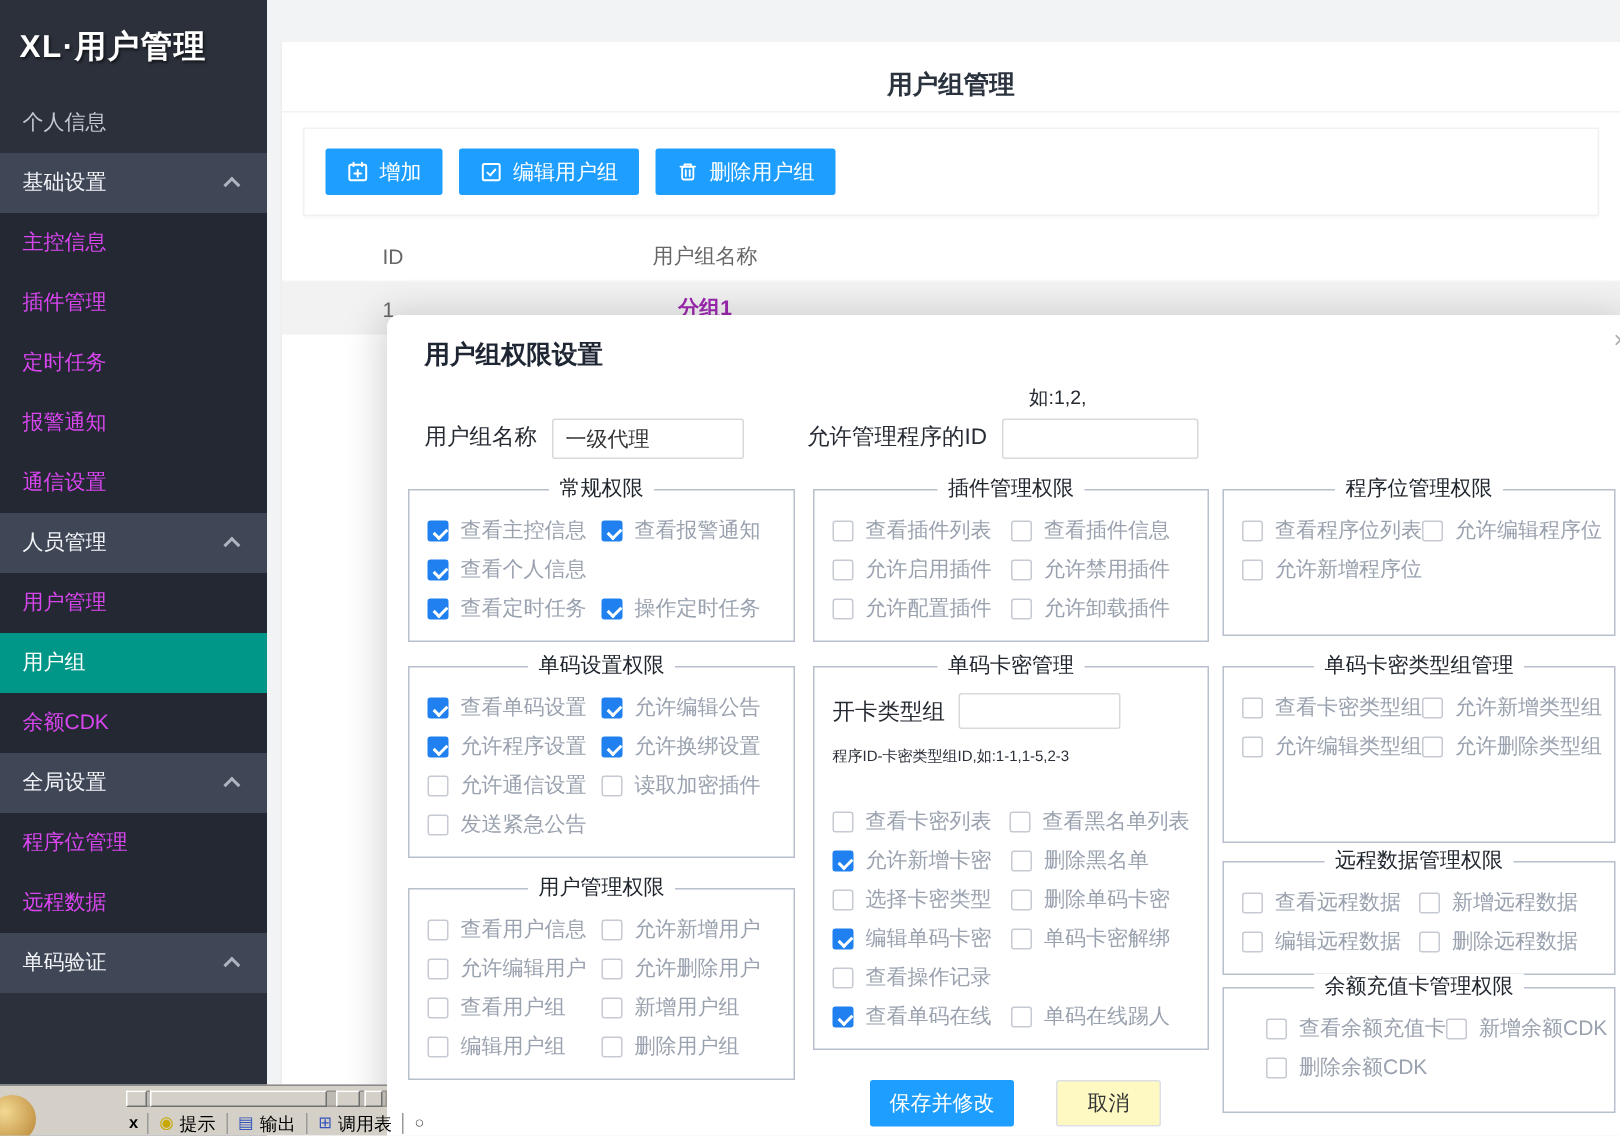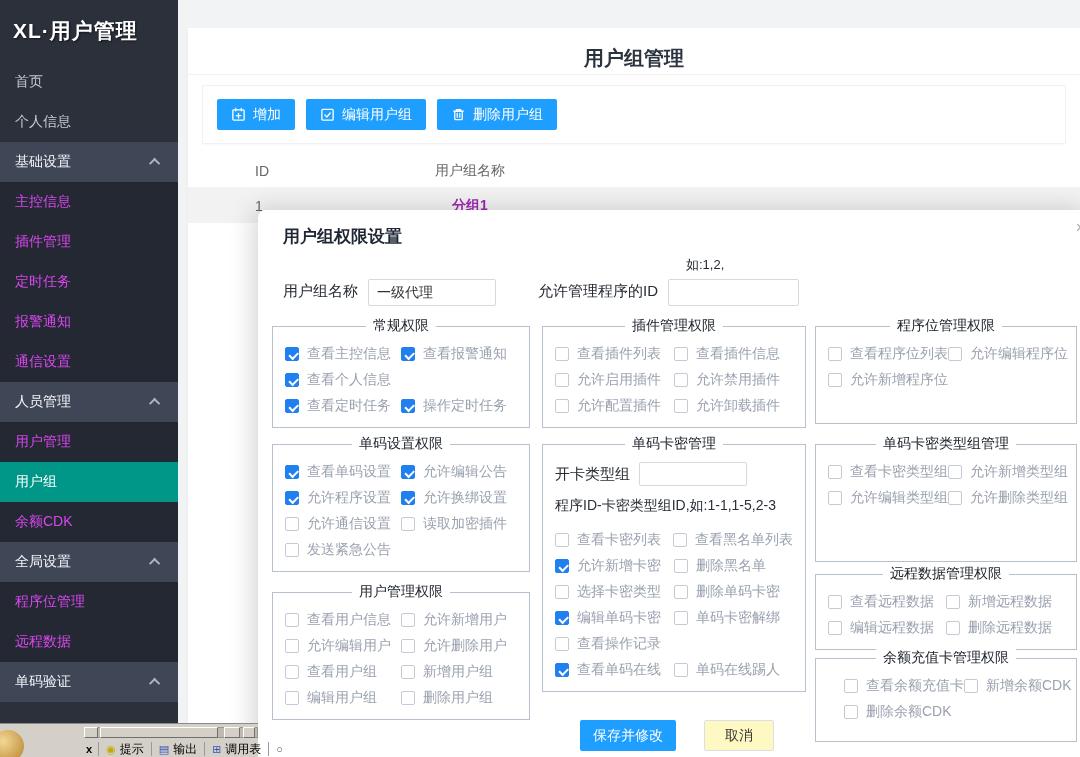--- a/index.html
+++ b/index.html
@@ -12,21 +12,21 @@
   .sb-item { height:40px; display:flex; align-items:center; justify-content:space-between; padding:0 18px 0 15px; font-size:14px; color:#c3c8d1; cursor:pointer; }
   .sb-item.group { background:#3f4656; color:#f2f4f8; }
   .sb-item.sub { background:#232833; color:#d946ef; }
   .sb-item.item { background:transparent; }
   .sb-item.active { background:#009688; color:#fff; }
   .chev { width:8px; height:8px; border-left:2px solid #aeb4bf; border-top:2px solid #aeb4bf; transform:rotate(45deg) translateY(2px); }
 
   
   .main { position:absolute; left:178px; top:0; right:0; bottom:0; background:#f2f3f5; }
   .panel { position:absolute; left:10px; top:28px; right:0; bottom:0; background:#fff; box-shadow:0 1px 3px rgba(0,0,0,.05); }
-  .page-title { text-align:center; font-size:20px; font-weight:bold; color:#2b333f; padding-top:17px; height:47px; border-bottom:1px solid #f2f2f2; }
+  .page-title { text-align:center; font-size:17px; font-weight:bold; color:#2b333f; padding-top:17px; height:47px; border-bottom:1px solid #f2f2f2; }
   .toolbar-card { margin:10px 14px 0 14px; padding:13px 14px; border:1px solid #f1f1f1; box-shadow:0 1px 2px rgba(0,0,0,.03); display:flex; gap:11px; }
   .btn-blue { display:inline-flex; align-items:center; gap:7px; height:31px; padding:0 14px; background:#1E9FFF; color:#fff; font-size:14px; border:none; border-radius:2px; cursor:pointer; }
   .btn-blue svg { display:block; }
   .tbl { margin-top:10px; width:100%; font-size:14px; color:#666; }
   .tbl-head { display:flex; height:34px; align-items:center; border-bottom:1px solid #f5f5f5; }
   .tbl-row { display:flex; height:35px; align-items:center; background:#f2f2f2; }
   .c-id { width:150px; padding-left:67px; }
   .c-name { width:264px; text-align:center; }
   .group-link { color:#9C27B0; font-weight:bold; cursor:pointer; }
 
@@ -47,21 +47,21 @@
   .legend { position:absolute; top:-10px; left:50%; transform:translateX(-50%); background:#fff; padding:0 7px; font-size:14px; color:#20262e; white-space:nowrap; font-weight:500; }
   .cb-row { display:grid; grid-template-columns:1fr 1fr; height:26px; align-items:center; }
   .cb-item { display:flex; align-items:center; gap:8px; white-space:nowrap; }
   .cb { width:14px; height:14px; min-width:14px; border:1px solid #c6cad2; border-radius:2px; background:#fff; position:relative; cursor:pointer; }
   .cb.checked { background:#2080f0; border-color:#2080f0; }
   .cb.checked::after { content:""; position:absolute; left:2.5px; top:3.5px; width:7px; height:3.5px; border-left:2px solid #fff; border-bottom:2px solid #fff; transform:rotate(-45deg); }
   .cb-label { font-size:14px; color:#9aa2af; }
   .fs-input-row { display:flex; align-items:center; height:30px; }
   .fs-input-label { font-size:15px; color:#262b33; margin-right:9px; }
   .fs-input { width:108px; height:24px; border:1px solid #d9d9d9; border-radius:2px; outline:none; }
-  .fs-hint { font-size:14px; color:#2a2f38; margin:8px 0 12px 0; white-space:nowrap; }
+  .fs-hint { font-size:10px; color:#2a2f38; margin:8px 0 24px 0; white-space:nowrap; }
   .mb16 { margin-bottom:16px; } .mb13 { margin-bottom:20px; } .mb12 { margin-bottom:12px; } .mb8 { margin-bottom:8px; }
   .mh78 { min-height:98px; } .mh104 { min-height:120px; } .mh96c { min-height:118px; } .mh240 { min-height:246px; } .mh66 { min-height:84px;padding-left:28px; }
   .modal-btns { position:absolute; left:322px; top:510px; display:flex; gap:28px; }
   .btn-save { height:31px; padding:0 13px; background:#1E9FFF; color:#fff; border:none; border-radius:2px; font-size:14px; cursor:pointer; font-family:inherit; }
   .btn-cancel { height:31px; padding:0 20px; background:#fef9c3; color:#333; border:1px solid #dcdfe6; border-radius:2px; font-size:14px; cursor:pointer; font-family:inherit; }
 
   
   .ide { position:absolute; left:0; top:723px; width:258px; height:34px; background:#d4d0c8; border-top:1px solid #8a8a8a; z-index:6; font-size:12px; color:#000; }
   .ide-blob { position:absolute; left:-8px; top:6px; width:32px; height:32px; border-radius:50%; background:radial-gradient(circle at 35% 35%, #f3d893, #b5812f); }
   .ide-scroll { position:absolute; left:84px; top:2px; right:0; height:13px; display:flex; align-items:center; }
@@ -75,23 +75,20 @@
   .ic-hint { color:#c8a800; } .ic-output { color:#3355bb; } .ic-table { color:#3355bb; } .ic-search { color:#555; }
 </style>
 </head>
 <body>
 
 <div id="stage">
 
   <div class="sidebar">
     <div class="sb-header">XL·用户管理</div>
     <div>
-        <div class="sb-item item">
-          <span>首页</span>
-        </div>
         <div class="sb-item item">
           <span>个人信息</span>
         </div>
         <div class="sb-item group">
           <span>基础设置</span>
           <i class="chev"></i>
         </div>
         <div class="sb-item sub">
           <span>主控信息</span>
         </div>

